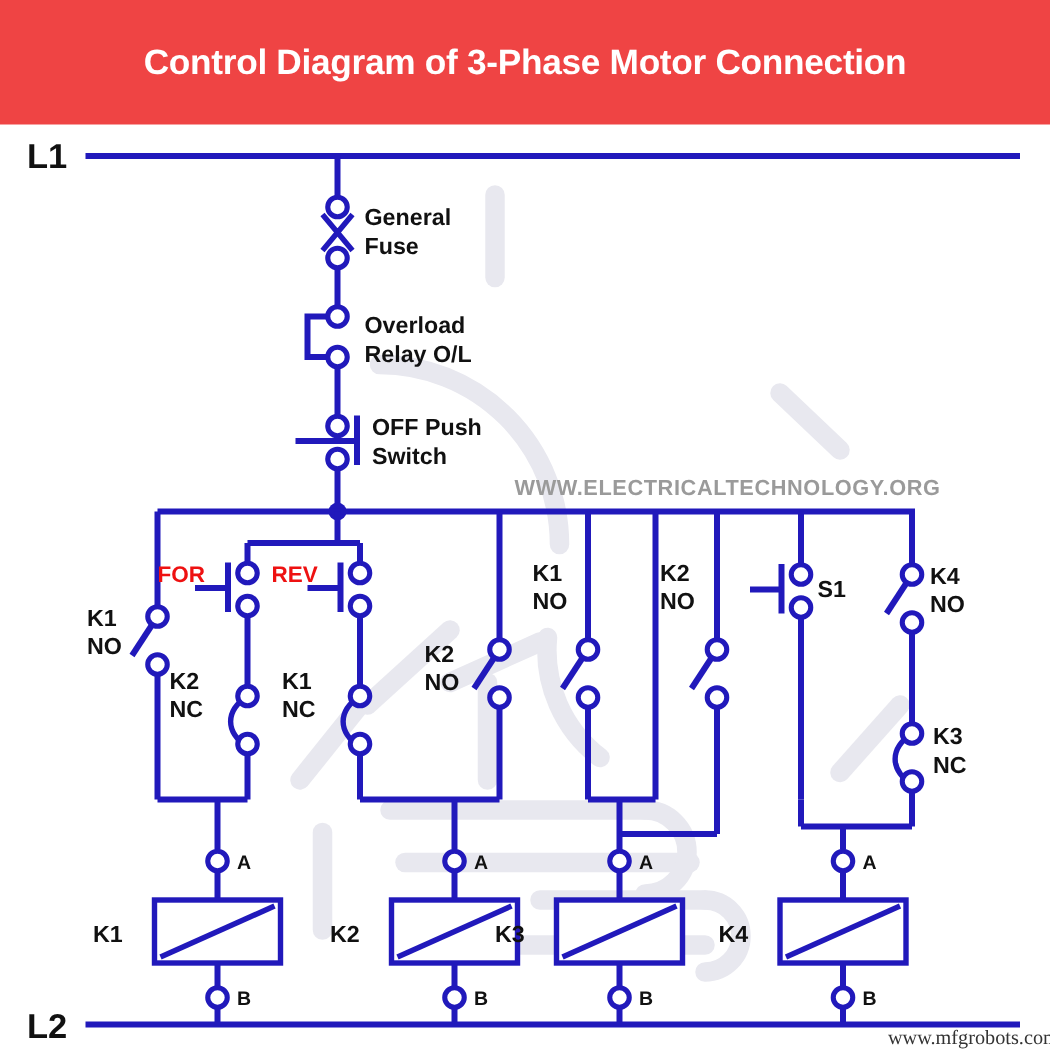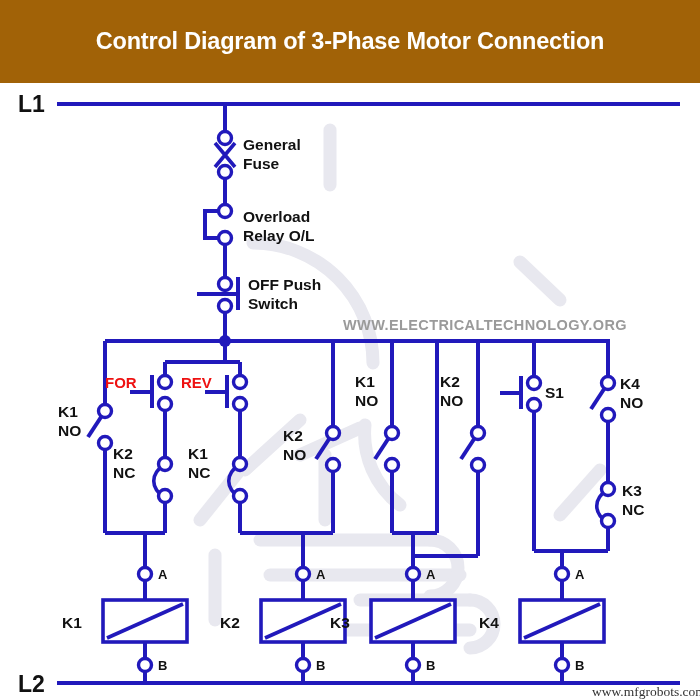--- a/index.html
+++ b/index.html
@@ -2,21 +2,21 @@
 <html><head>
 <meta charset="utf-8">
 <style>
   html,body{margin:0;padding:0;background:#ffffff;}
   body{width:700px;height:700px;overflow:hidden;
        font-family:"Liberation Sans", sans-serif;}
   #stage{position:relative;width:700px;height:700px;background:#fff;}
 
   
   .banner{position:absolute;left:0;top:0;width:700px;height:83px;
-          background:#a16207;display:flex;flex-direction:column;
+          background:#ef4444;display:flex;flex-direction:column;
           align-items:center;justify-content:center;}
   .banner .line{color:#ffffff;font-weight:bold;font-size:23.5px;
           line-height:29px;letter-spacing:-0.2px;white-space:nowrap;}
 
   
   #schem{position:absolute;left:0;top:0;width:700px;height:700px;}
 
   .lbl{font-family:"Liberation Sans", sans-serif;font-size:15.5px;
        font-weight:bold;fill:#111111;}
   .lbl-rail{font-family:"Liberation Sans", sans-serif;font-size:23px;

